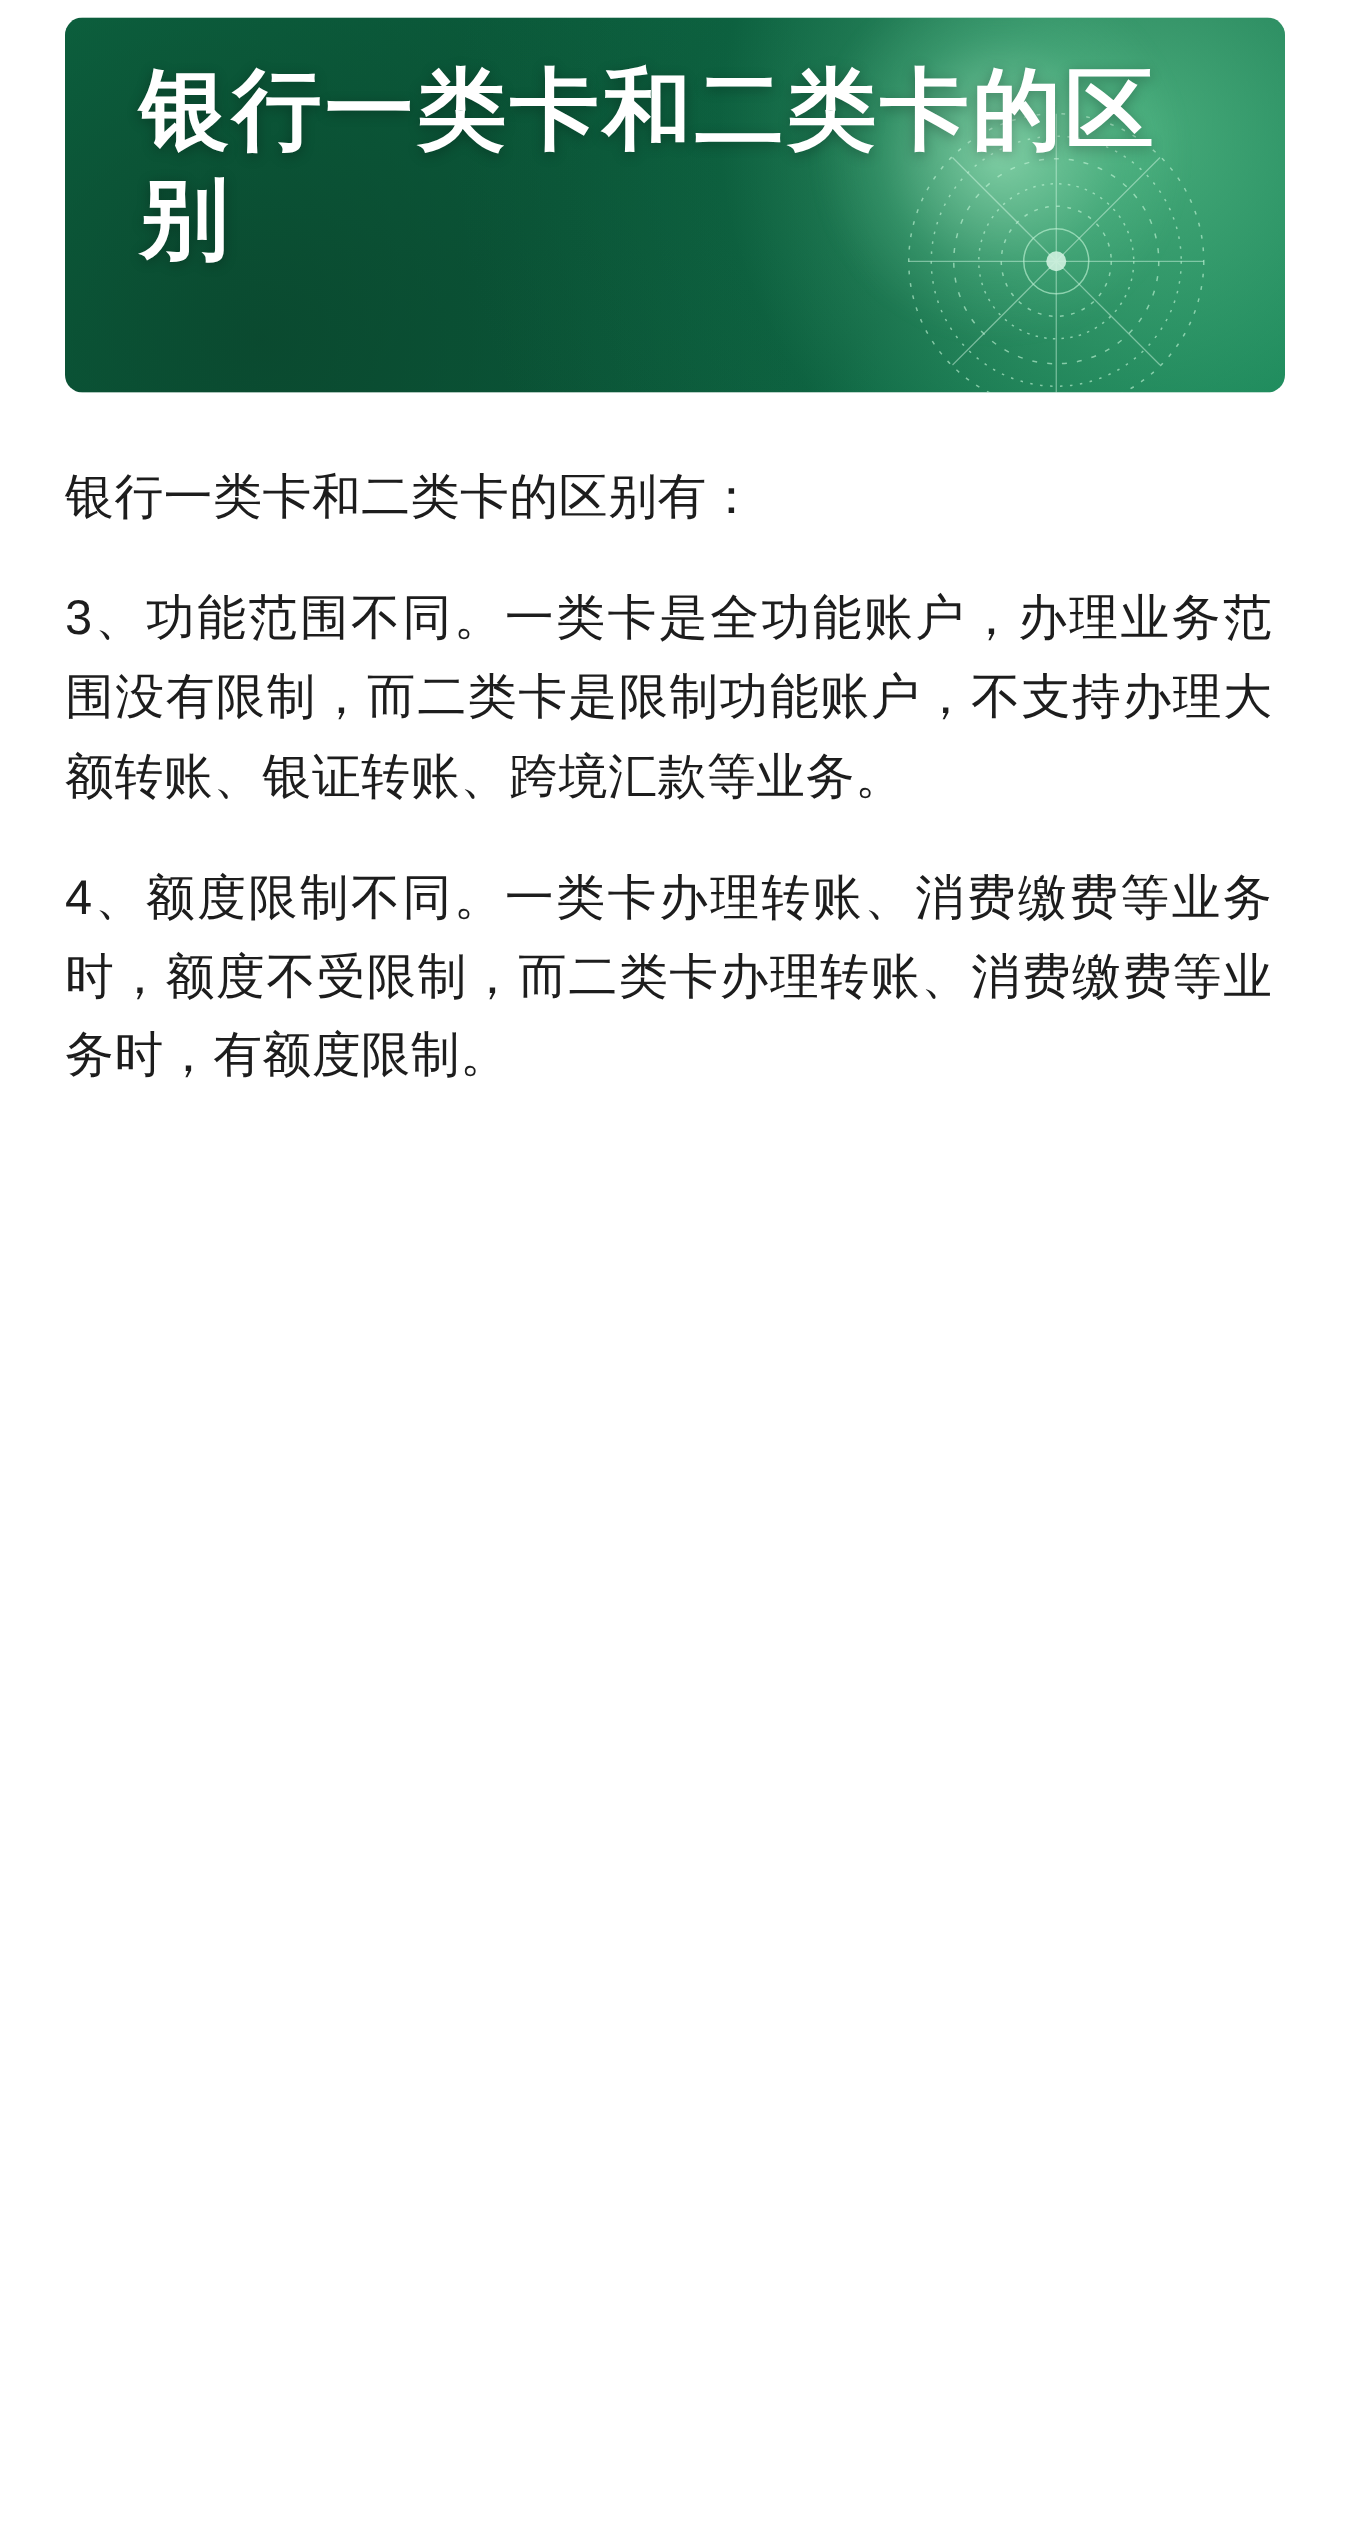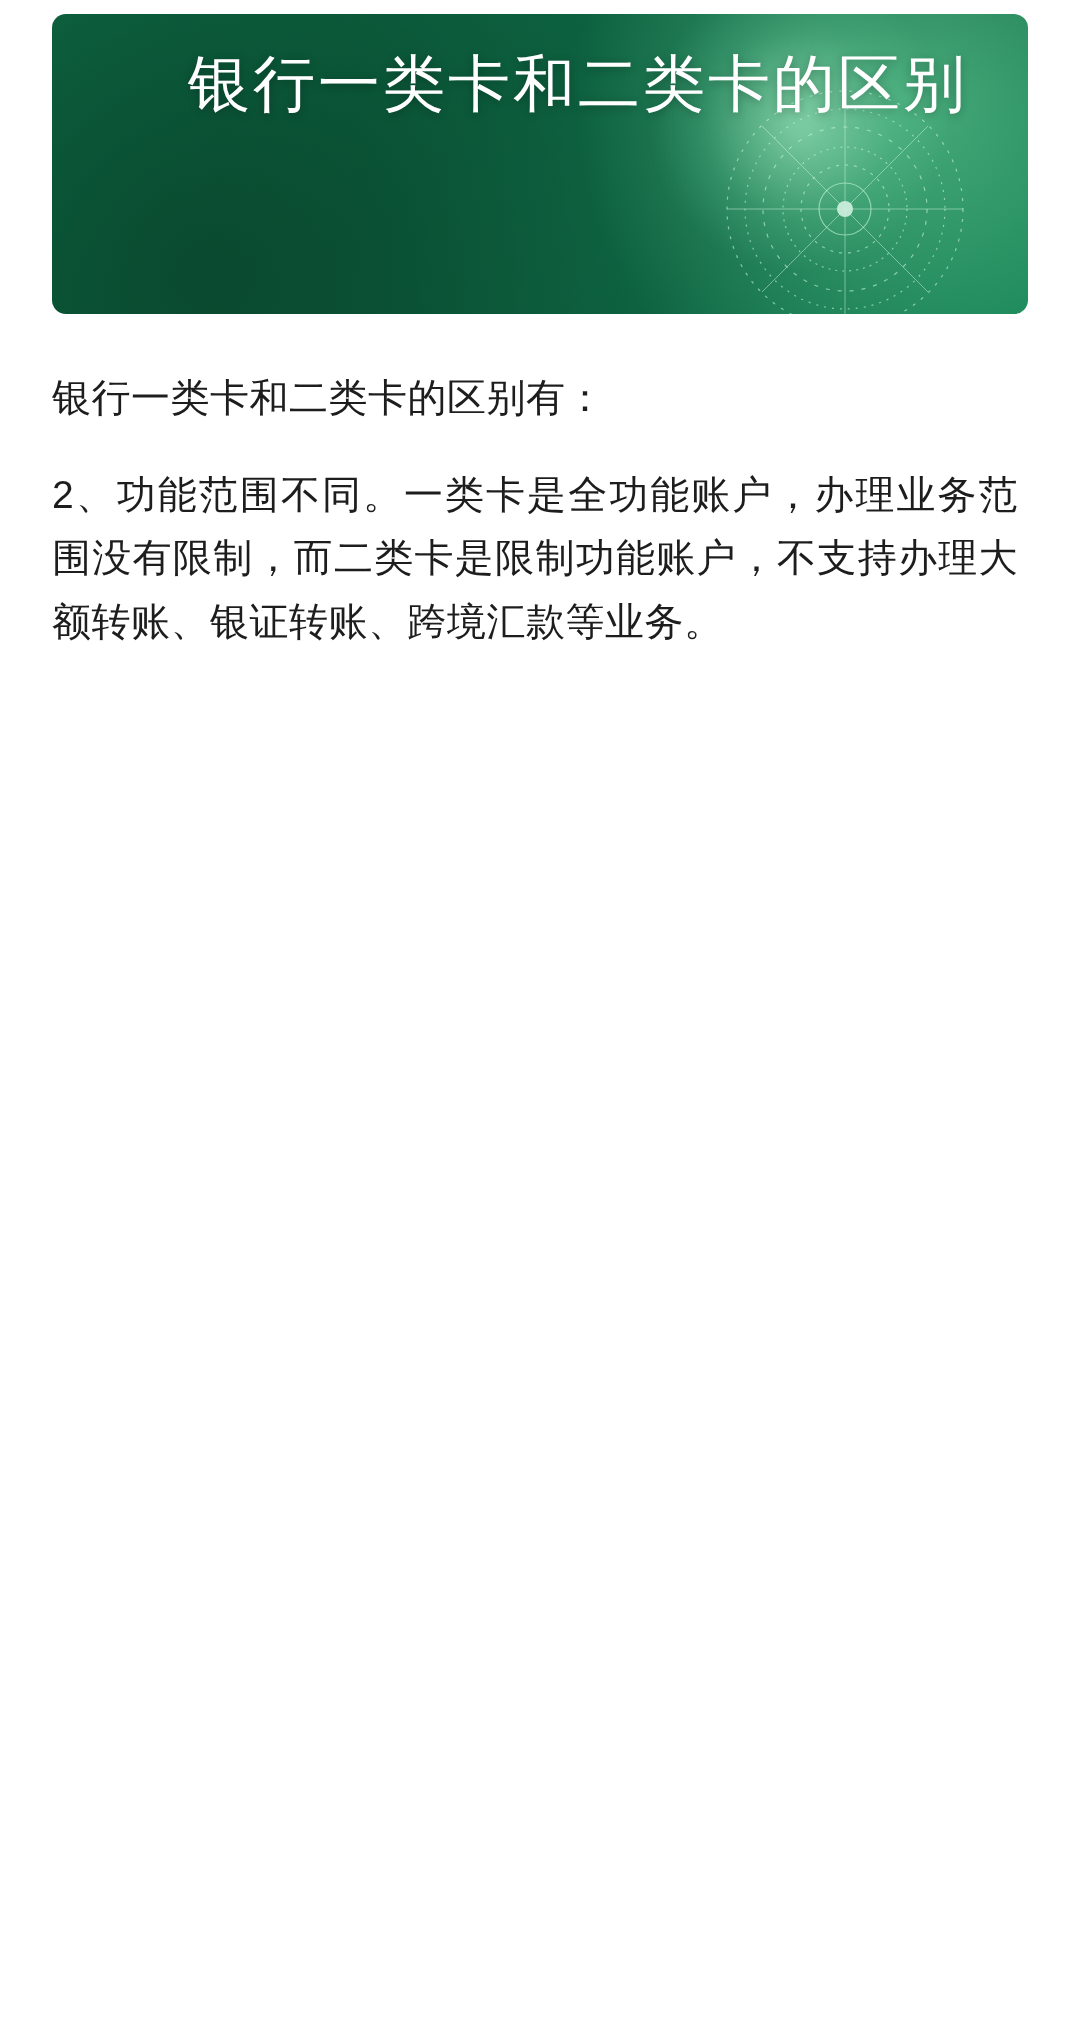--- a/index.html
+++ b/index.html
@@ -48,25 +48,25 @@
     top: 70px;
     width: 250px;
     height: 250px;
     opacity: 0.85;
   }
   .hero-title {
     position: absolute;
     left: 0;
     right: 0;
     top: 32px;
-    text-align: right;
+    text-align: left;
     color: #ffffff;
-    font-size: 62px;
+    font-size: 71px;
     line-height: 1.22;
-    font-weight: normal;
+    font-weight: bold;
     letter-spacing: 3px;
     text-shadow: 0 2px 10px rgba(0,0,0,0.28);
     padding: 0 60px;
     box-sizing: border-box;
   }
 
   
   .article {
     margin-top: 52px;
   }
@@ -104,16 +104,17 @@
         <line x1="42" y1="42" x2="208" y2="208"></line>
         <line x1="208" y1="42" x2="42" y2="208"></line>
       </g>
       <circle cx="125" cy="125" r="8" fill="#e9fff3" opacity="0.9"></circle>
     </svg>
     <div class="hero-title">银行一类卡和二类卡的区别</div>
   </div>
 
   <div class="article">
     <p class="para">银行一类卡和二类卡的区别有：</p>
-    <p class="para">2、功能范围不同。一类卡是全功能账户，办理业务范围没有限制，而二类卡是限制功能账户，不支持办理大额转账、银证转账、跨境汇款等业务。</p>
+    <p class="para">3、功能范围不同。一类卡是全功能账户，办理业务范围没有限制，而二类卡是限制功能账户，不支持办理大额转账、银证转账、跨境汇款等业务。</p>
+    <p class="para">4、额度限制不同。一类卡办理转账、消费缴费等业务时，额度不受限制，而二类卡办理转账、消费缴费等业务时，有额度限制。</p>
   </div>
 
 </div>
 
 </body></html>

